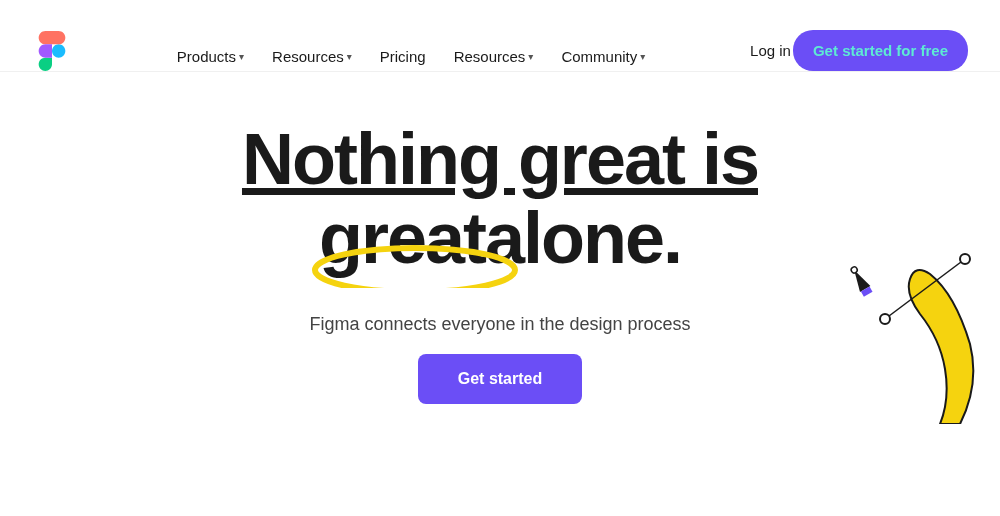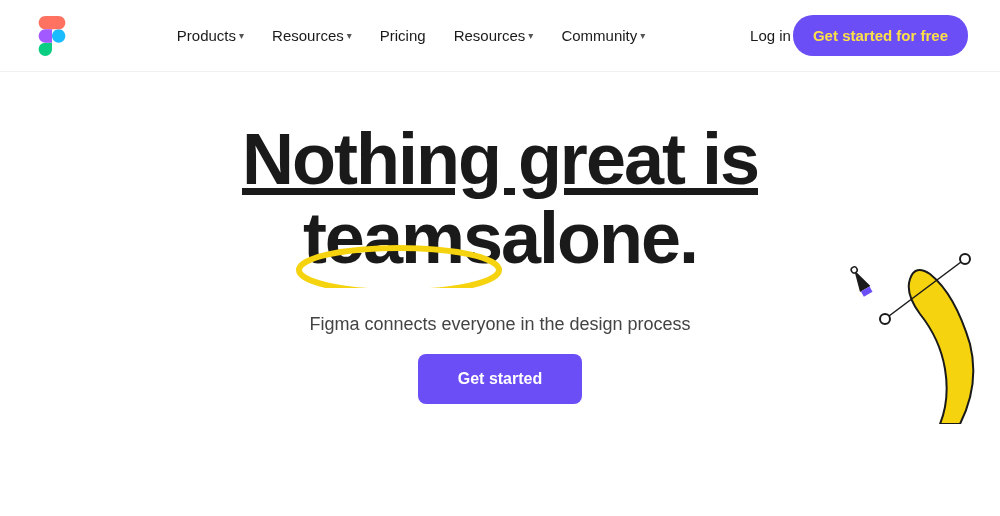--- a/index.html
+++ b/index.html
@@ -8,21 +8,21 @@
       background: #ffffff;
       width: 1000px;
       height: 516px;
       overflow: hidden;
       position: relative;
     }
 
     
     nav {
       display: flex;
-      align-items: center;
+      align-items: flex-end;
       justify-content: space-between;
       padding: 0 32px;
       height: 72px;
       border-bottom: 1px solid #f0f0f0;
       background: #fff;
     }
 
     .nav-logo {
       display: flex;
       align-items: center;
@@ -59,21 +59,21 @@
 
     .login-link {
       text-decoration: none;
       color: #1a1a1a;
       font-size: 15px;
       font-weight: 500;
     }
 
     .cta-button {
       background: #6b4ef6;
-      color: #fde047;
+      color: #5eead4;
       border: none;
       border-radius: 20px;
       padding: 12px 20px;
       font-size: 15px;
       font-weight: 600;
       cursor: pointer;
       white-space: nowrap;
     }
 
     
@@ -198,21 +198,21 @@
     <a href="#" class="login-link">Log in</a>
     <button class="cta-button">Get started for free</button>
   </div>
 </nav>
 
 <section class="hero" style="position:relative;">
   <h1 class="hero-headline">
     <span>Nothing great is</span>
     <br>
     <span class="headline-line2">
-      <span>teams</span><span>alone.</span>
+      <span>great</span><span>alone.</span>
       
       <svg class="underline-oval" viewBox="0 0 225 60" fill="none" xmlns="http://www.w3.org/2000/svg">
         <ellipse cx="112" cy="42" rx="100" ry="22" stroke="#f5d30f" stroke-width="6" fill="none"></ellipse>
       </svg>
     </span>
   </h1>
 
   <p class="hero-sub">
     <span>Figma connects everyone in the design process</span><br>
   </p>

